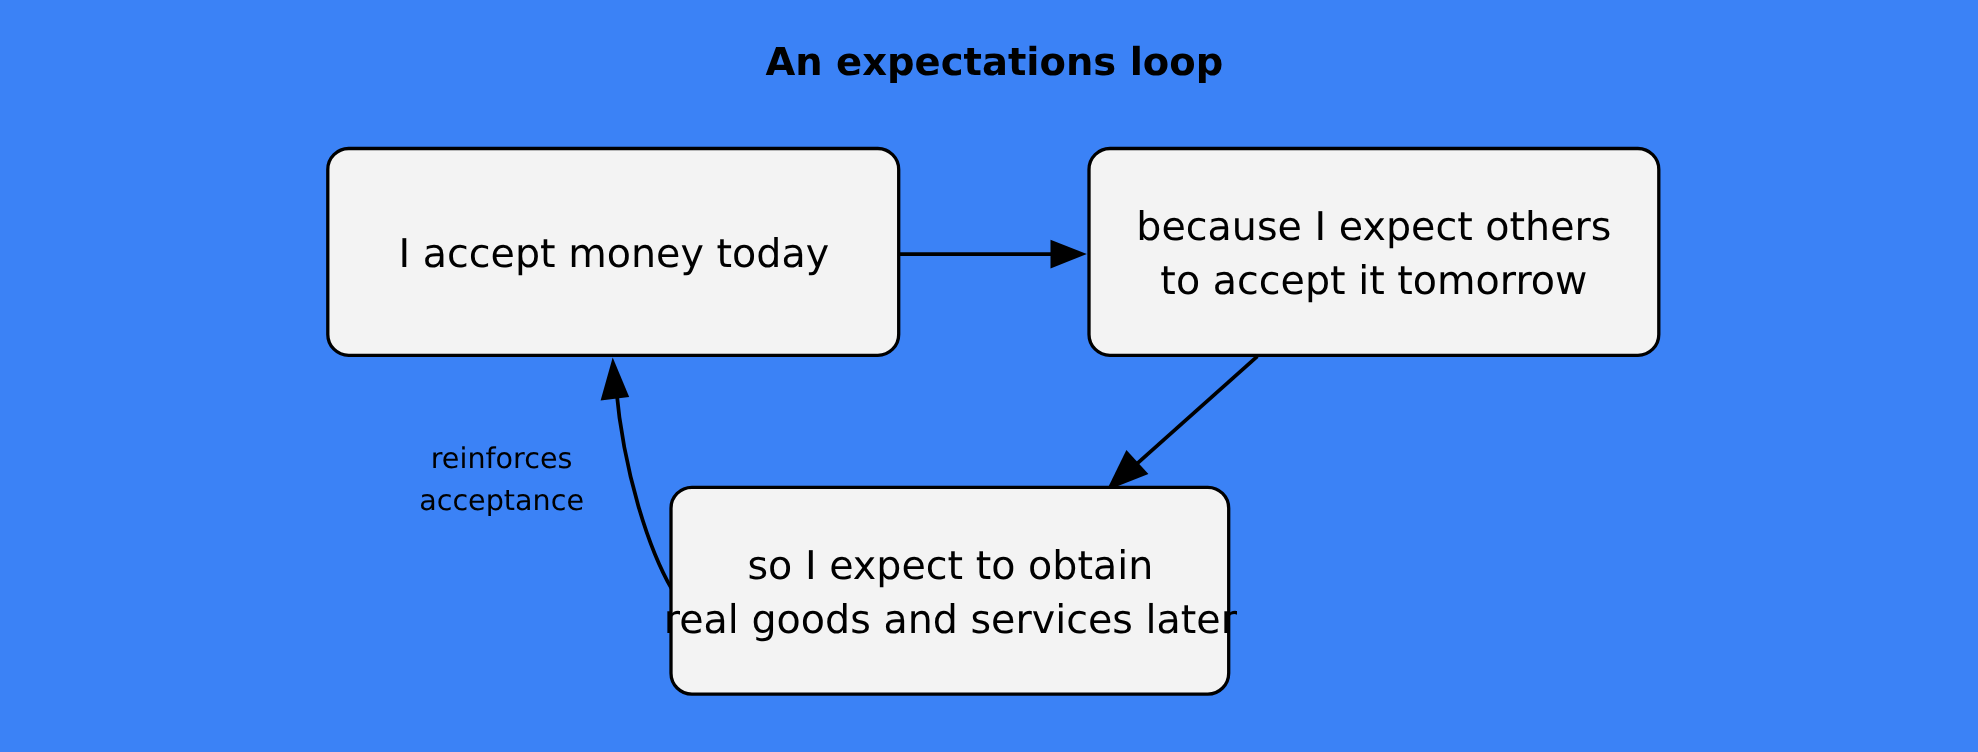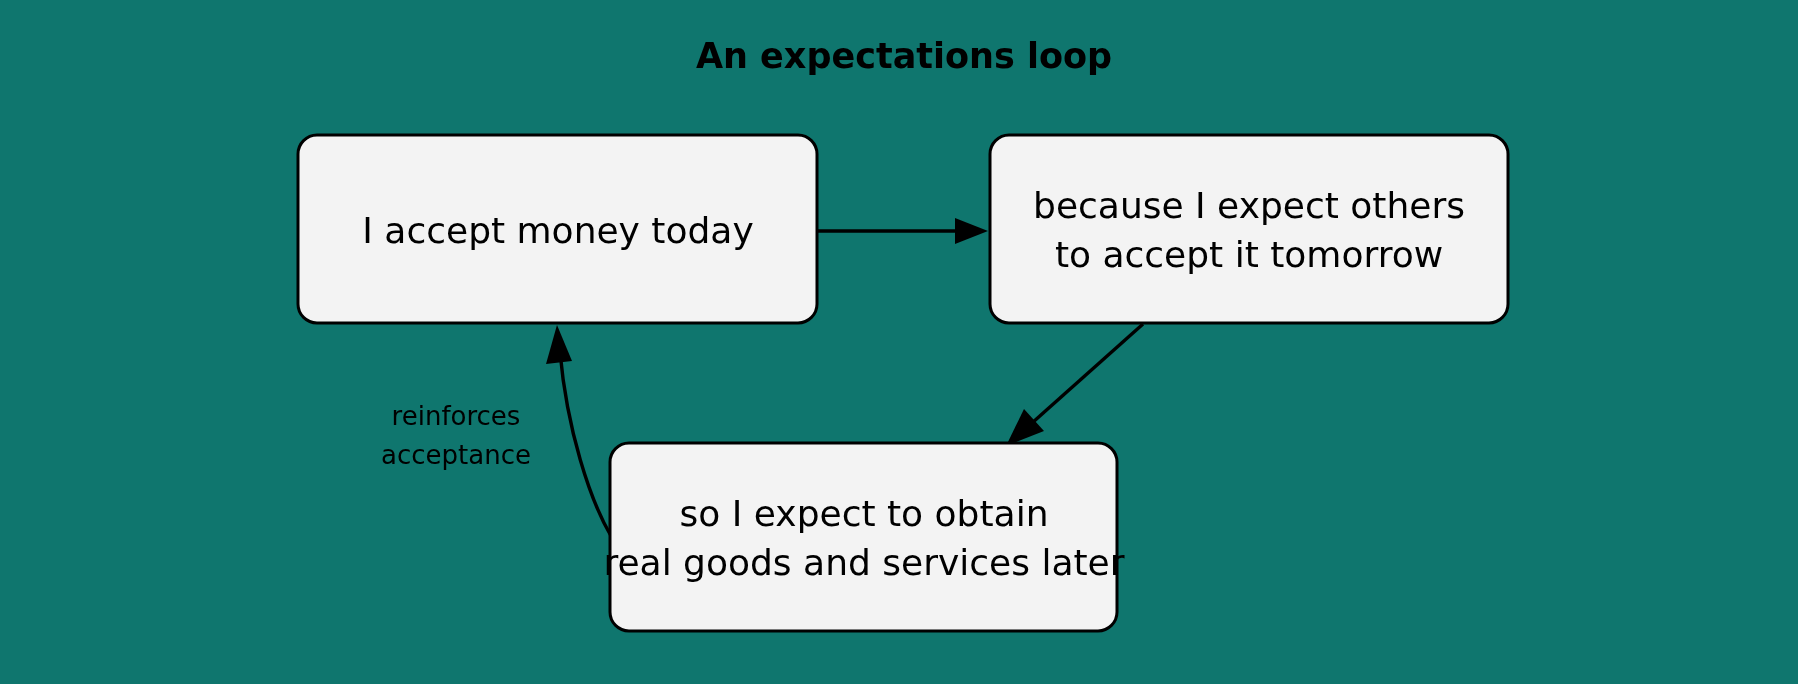--- a/index.html
+++ b/index.html
@@ -7,21 +7,21 @@
     padding: 0;
     background: #ffffff;
   }
   body {
     font-family: "DejaVu Sans", sans-serif;
   }
   #canvas {
     position: relative;
     width: 1798px;
     height: 684px;
-    background: #0f766e;
+    background: #3b82f6;
     overflow: hidden;
   }
   #diagram-svg {
     position: absolute;
     left: 0;
     top: 0;
     width: 1798px;
     height: 684px;
   }
   .diagram-title {

